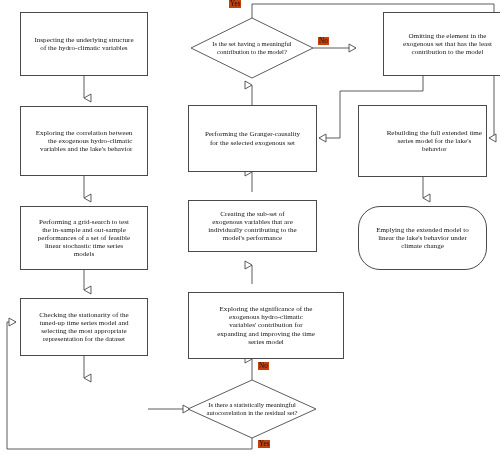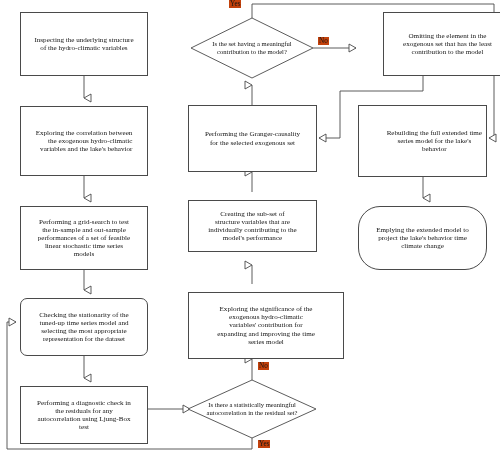--- a/index.html
+++ b/index.html
@@ -126,37 +126,29 @@
   <div class="node box" style="left:20px; top:206px; width:128px; height:64px;">
     <div>
       <span>Performing a grid-search to test</span>
       <span>the in-sample and out-sample</span>
       <span>performances of a set of feasible</span>
       <span>linear stochastic time series</span>
       <span>models</span>
     </div>
   </div>
 
-  <div class="node box" style="left:20px; top:298px; width:128px; height:58px;border-radius:7px;">
+  <div class="node box" style="left:20px; top:298px; width:128px; height:58px;">
     <div>
       <span>Checking the stationarity of the</span>
       <span>tuned-up time series model and</span>
       <span>selecting the most appropriate</span>
       <span>representation for the dataset</span>
     </div>
   </div>
 
-  <div class="node box" style="left:20px; top:386px; width:128px; height:58px;">
-    <div>
-      <span>Performing a diagnostic check in</span>
-      <span>the residuals for any</span>
-      <span>autocorrelation using Ljung-Box</span>
-      <span>test</span>
-    </div>
-  </div>
 
   <div class="node dmd" style="left:188px; top:380px; width:128px; height:58px;">
     <div class="dmd-text">
       <span>Is there a statistically</span>
       <span>meaningful autocorrelation in</span>
       <span>the residual set?</span>
     </div>
   </div>
 
   <div class="node box" style="left:188px; top:292px; width:156px; height:67px;">
@@ -165,21 +157,21 @@
       <span>exogenous hydro-climatic</span>
       <span>variables' contribution for</span>
       <span>expanding and improving the time</span>
       <span>series model</span>
     </div>
   </div>
 
   <div class="node box" style="left:188px; top:200px; width:129px; height:52px;">
     <div>
       <span>Creating the sub-set of</span>
-      <span>structure variables that are</span>
+      <span>exogenous variables that are</span>
       <span>individually contributing to the</span>
       <span>model's performance</span>
     </div>
   </div>
 
   <div class="node box" style="left:188px; top:105px; width:129px; height:67px;align-items:center;">
     <div>
       <span>Performing the Granger-causality</span>
       <span>for the selected exogenous set</span>
     </div>
@@ -206,21 +198,21 @@
     <div>
       <span>Rebuilding the full extended time</span>
       <span>series model for the lake's</span>
       <span>behavior</span>
     </div>
   </div>
 
   <div class="node box" style="left:358px; top:206px; width:129px; height:64px;border-radius:22px;">
     <div>
       <span>Emplying the extended model to</span>
-      <span>project the lake's behavior time</span>
+      <span>linear the lake's behavior under</span>
       <span>climate change</span>
     </div>
   </div>
 
   <div class="edge-label" style="left:229px; top:0px;">Yes</div>
 
   <div class="edge-label" style="left:318px; top:37px;">No</div>
 
   <div class="edge-label" style="left:258px; top:362px;">No</div>
 

